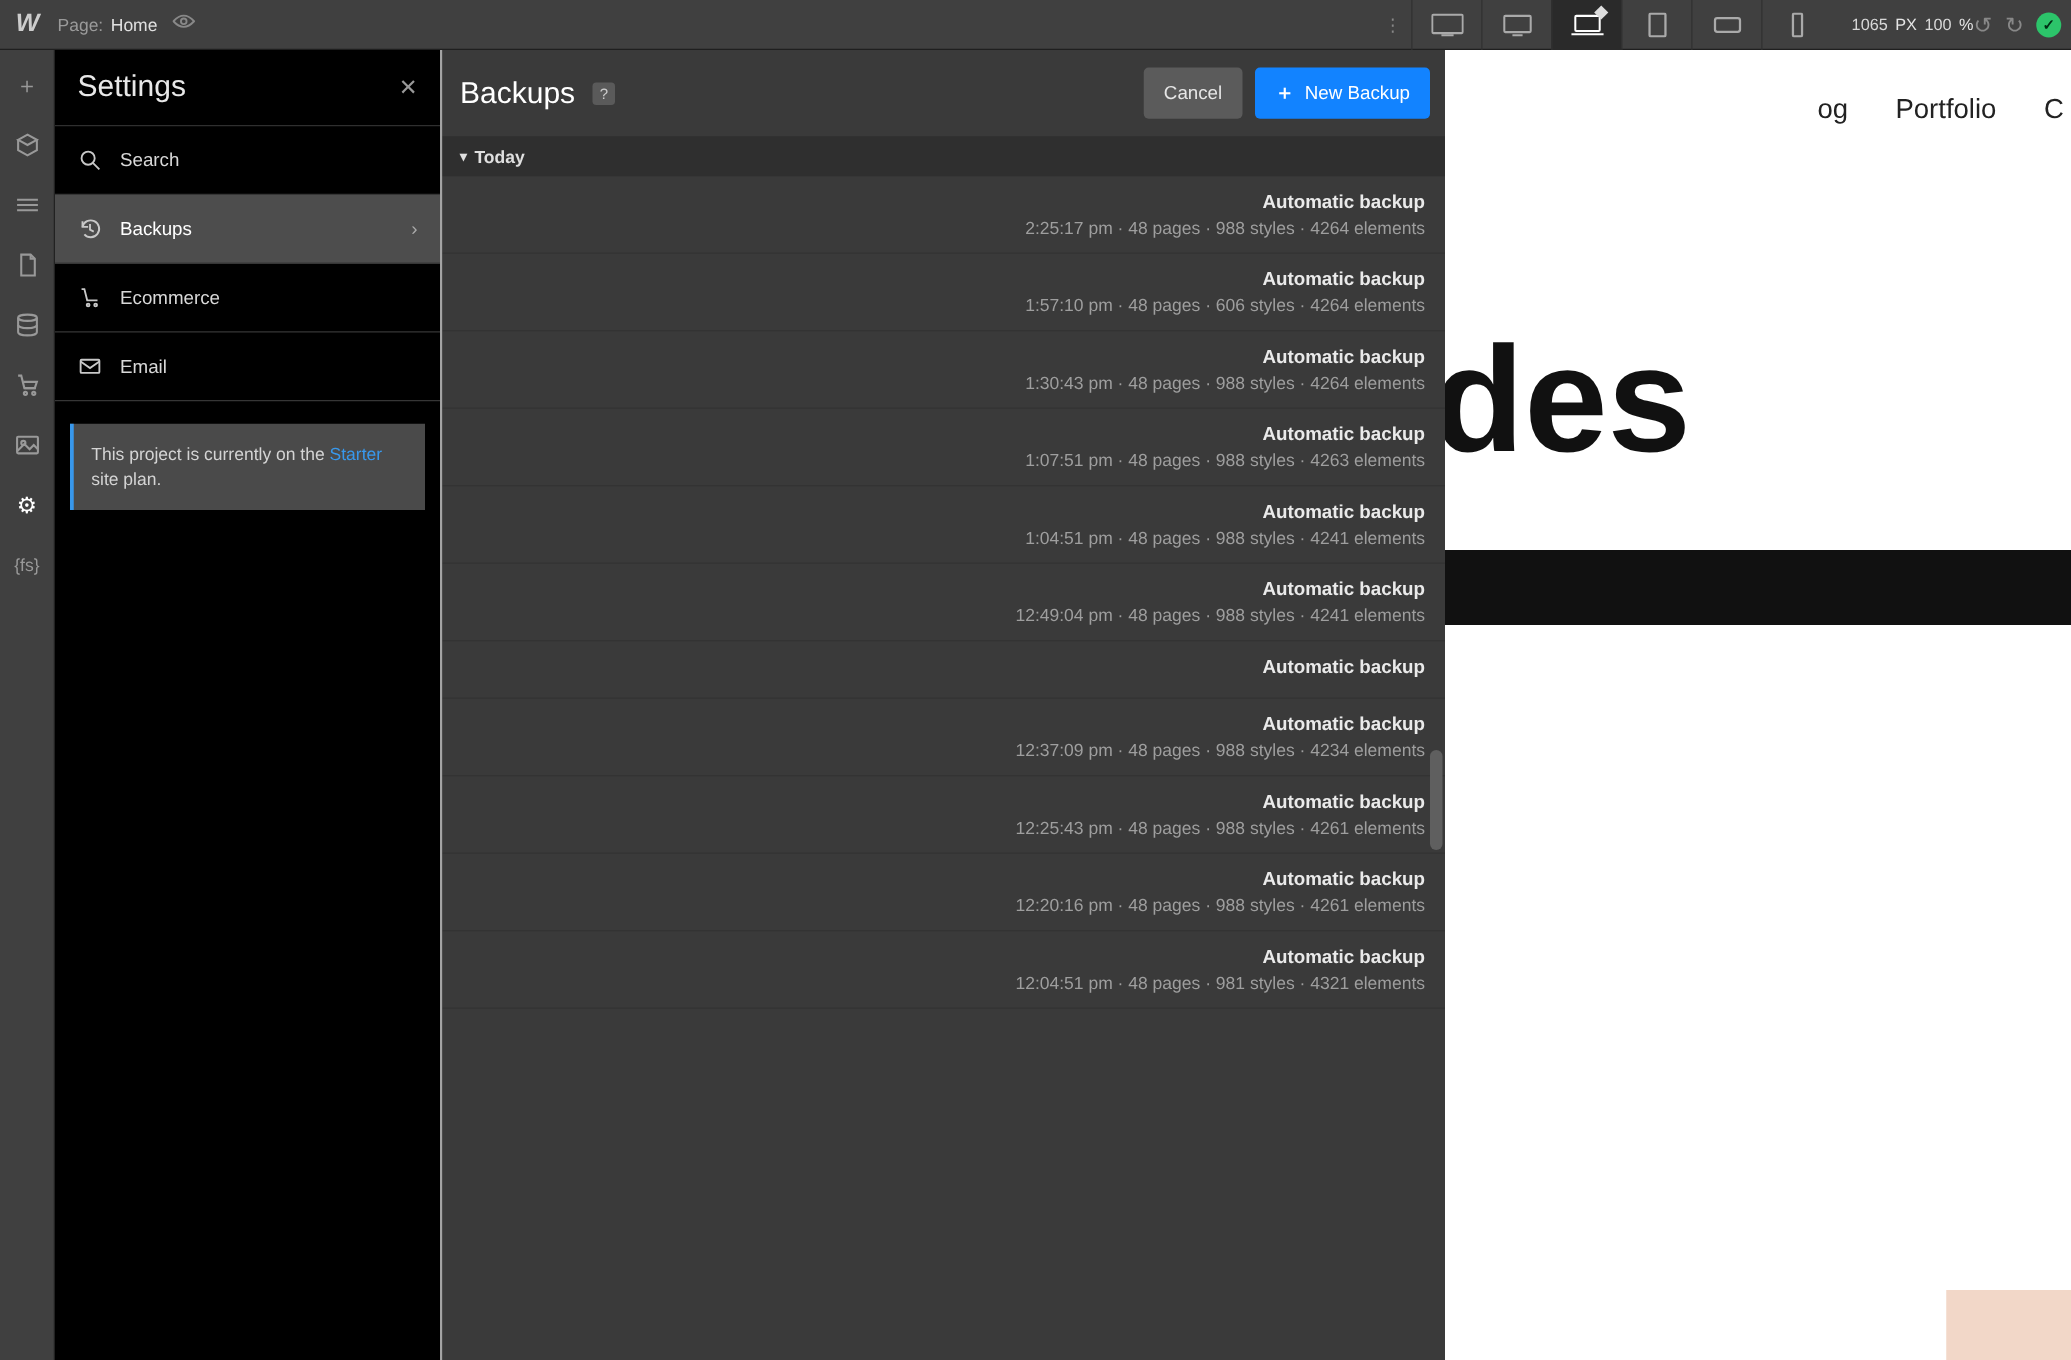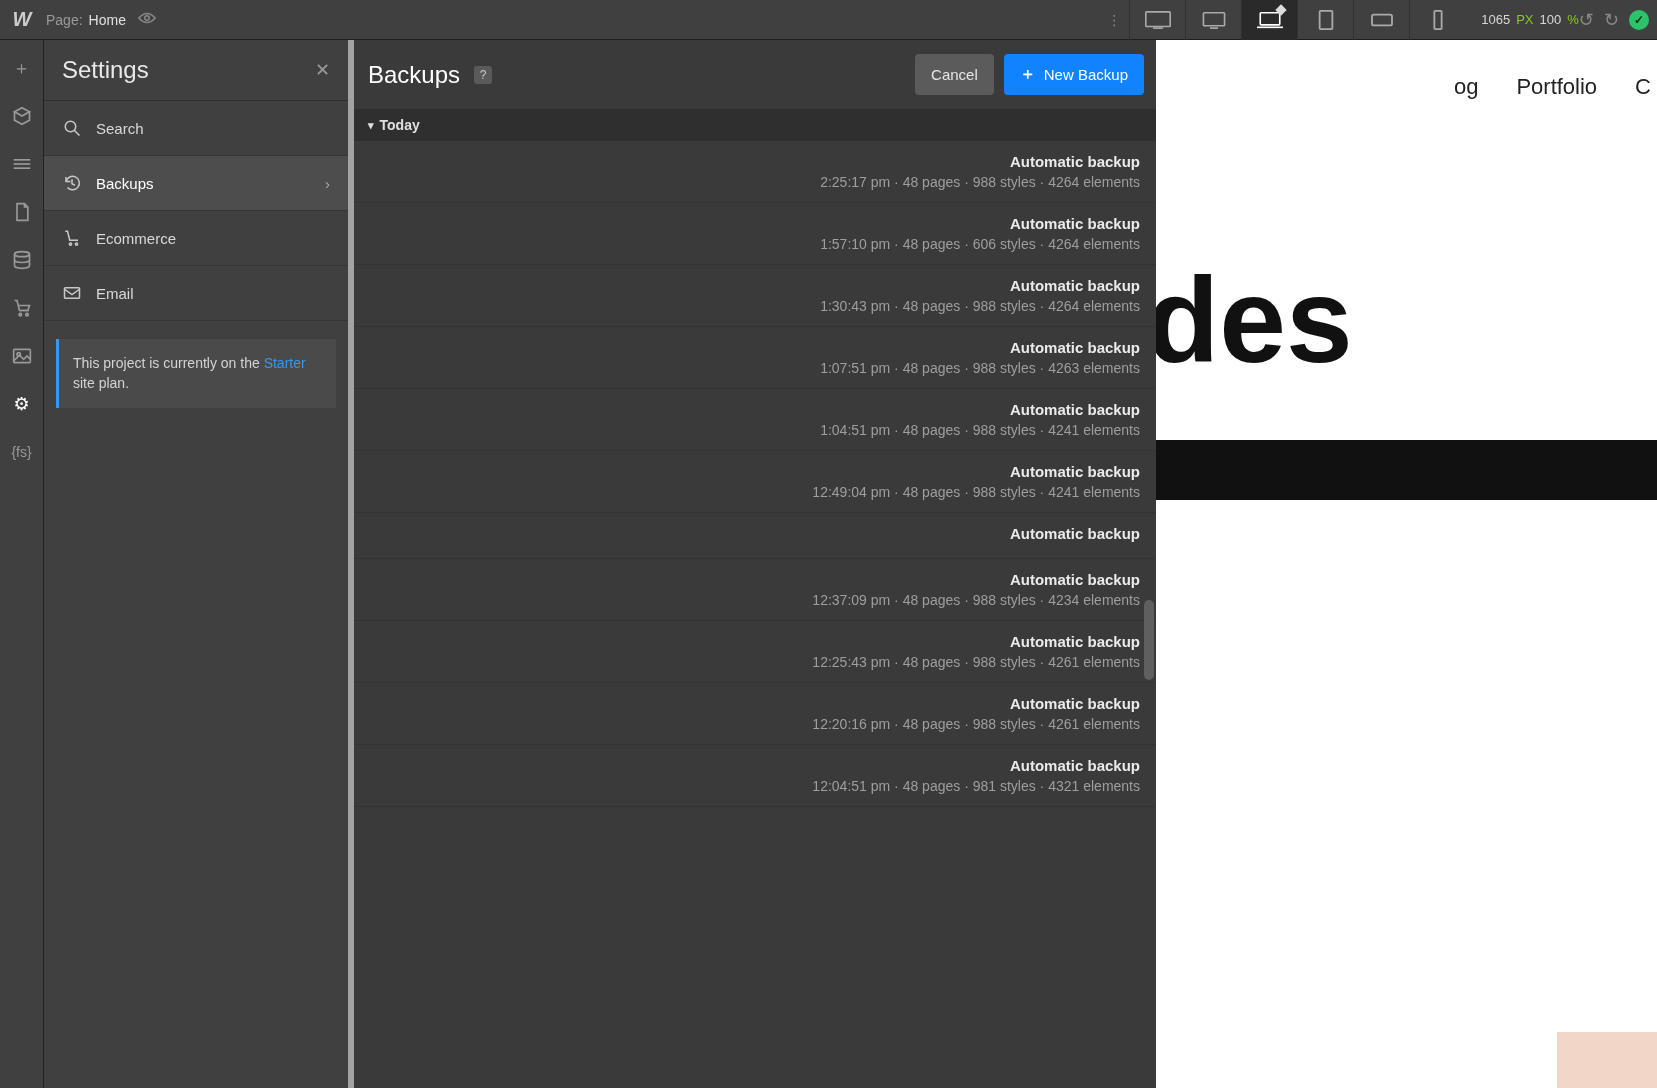--- a/index.html
+++ b/index.html
@@ -11,33 +11,33 @@
   .topbar .logo { width:28px; height:28px; display:flex; align-items:center; justify-content:center; margin-right:10px; color:#ccc; font-weight:bold; font-style:italic; font-size:20px; }
   .topbar .page-label { color:#9a9a9a; margin-right:6px; }
   .topbar .page-name { color:#e0e0e0; margin-right:12px; }
   .topbar .eye { color:#888; margin-right:auto; font-size:16px;}
   .device-group { display:flex; align-items:center; gap:0px; }
   .device-btn { width:56px; height:40px; display:flex; align-items:center; justify-content:center; color:#aaa; border-left:1px solid #303030;}
   .device-btn.active { background:#2a2a2a; color:#fff; position:relative; }
   .device-btn svg { width:26px; height:20px; }
   .star-badge{ position:absolute; top:6px; right:12px; width:8px;height:8px; background:#ddd; transform:rotate(45deg);}
   .size-info { margin-left:16px; display:flex; gap:6px; color:#d8d8d8; font-size:13px;}
-  .size-info .dim2{color:#84cc16;}
+  .size-info .dim2{color:#e5e5e5;}
   .topbar .right { margin-left:auto; display:flex; align-items:center; gap:10px; }
   .undo, .redo { color:#888; font-size:18px; }
   .publish-dot { width:20px; height:20px; border-radius:50%; background:#2cc46a; display:flex; align-items:center;justify-content:center;color:#0b3; }
   .publish-dot::after{content:"✓"; color:#0a5; font-size:12px; font-weight:bold; color:#094; filter:brightness(0.3);}
 
   
   .rail { position:absolute; top:40px; left:0; bottom:0; width:44px; background:#404040; border-right:1px solid #222; display:flex;flex-direction:column;align-items:center;padding-top:6px;gap:4px;}
   .rail .ritem { width:44px;height:44px; display:flex;align-items:center;justify-content:center;color:#999;font-size:18px;}
   .rail .ritem.active{color:#fff;}
 
   
-  .left-panel { position:absolute; top:40px; left:44px; bottom:0; width:310px; background:#404040; border-right:6px solid #a3a3a3;}
+  .left-panel { position:absolute; top:40px; left:44px; bottom:0; width:310px; background:#000000; border-right:2px solid #a3a3a3;}
   .lp-header{display:flex;align-items:center;justify-content:space-between;padding:16px 18px 16px 18px; border-bottom:1px solid #2f2f2f;}
   .lp-header h2{color:#e8e8e8;font-size:24px;font-weight:500;}
   .lp-close{color:#999;font-size:18px;}
   .lp-item{display:flex;align-items:center;gap:14px;padding:0 18px;height:55px;color:#d8d8d8;font-size:15px;border-bottom:1px solid #363636;}
   .lp-item.active{background:#4d4d4d;color:#fff;}
   .lp-item .chev{margin-left:auto;color:#aaa;}
   .lp-icon{width:20px;display:flex;justify-content:center;color:#c8c8c8;}
   .plan-box{margin:18px 12px; padding:14px 14px; background:#4a4a4a; border-left:3px solid #3898ec; color:#d4d4d4;font-size:14px;line-height:1.45;}
   .plan-box a{color:#3898ec;text-decoration:none;}
 

